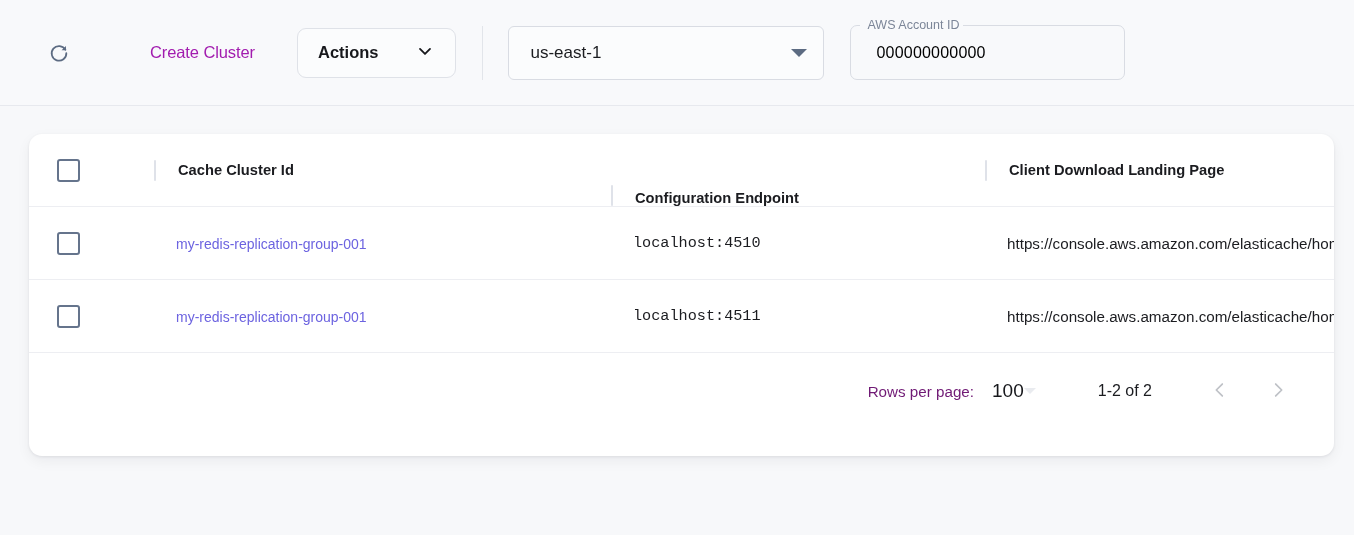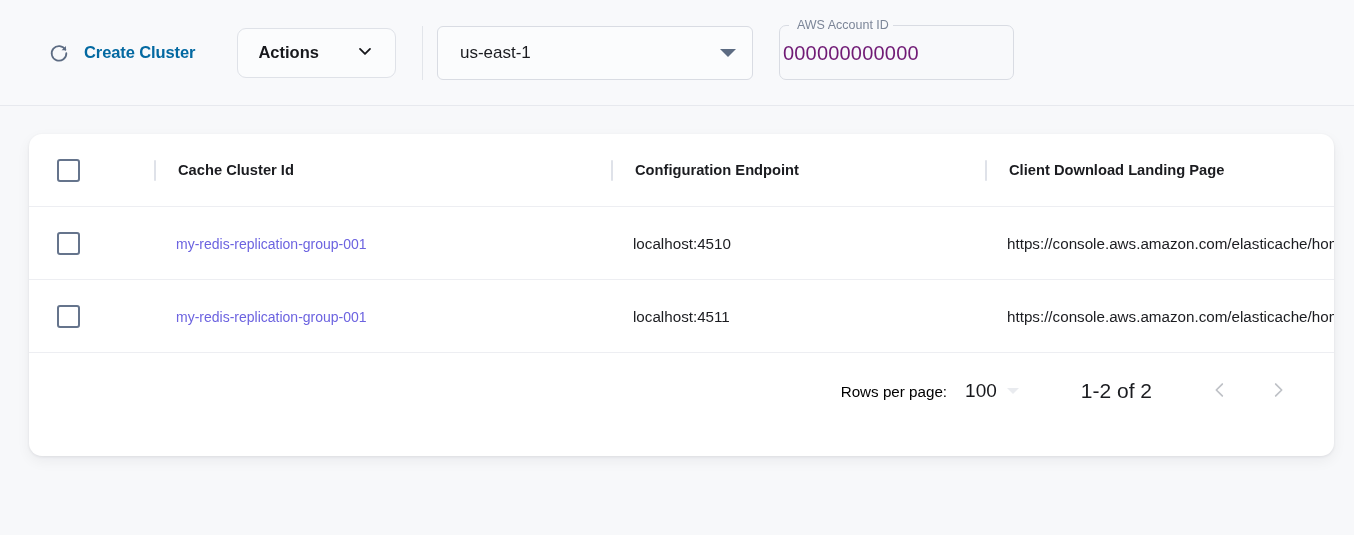--- a/index.html
+++ b/index.html
@@ -45,24 +45,25 @@
     justify-content: center;
     border-radius: 50%;
     background: transparent;
     border: none;
     cursor: pointer;
     flex: 0 0 auto;
   }
   .refresh-btn svg { display: block; }
 
   .create-cluster-btn {
+    margin-left: 66px;
     font-family: inherit;
     font-size: 16.5px;
-    font-weight: bold;
-    color: #0369a1;
+    font-weight: normal;
+    color: #a21caf;
     background: transparent;
     border: none;
     padding: 10px 8px;
     cursor: pointer;
     white-space: nowrap;
     letter-spacing: -0.1px;
   }
 
   .actions-btn {
     margin-left: 34px;
@@ -87,21 +88,21 @@
 
   .vdivider {
     width: 1px;
     height: 54px;
     background: #e2e5ea;
     margin-left: 26px;
     flex: 0 0 auto;
   }
 
   .region-select {
-    margin-left: 14px;
+    margin-left: 25px;
     width: 316px;
     height: 54px;
     display: flex;
     align-items: center;
     padding: 0 16px 0 22px;
     background: #fbfcfd;
     border: 1px solid #d9dce3;
     border-radius: 6px;
     cursor: pointer;
     position: relative;
@@ -117,21 +118,21 @@
     border-left: 8px solid transparent;
     border-right: 8px solid transparent;
     border-top: 8px solid #5c6b82;
     flex: 0 0 auto;
   }
 
   
   .account-field {
     margin-left: 26px;
     position: relative;
-    width: 235px;
+    width: 275px;
     height: 54px;
     background: transparent;
     border-radius: 7px;
     cursor: text;
   }
   .account-field fieldset {
     position: absolute;
     inset: -6px 0 0 0;
     border: 1px solid #d9dce3;
     border-radius: 7px;
@@ -155,25 +156,25 @@
     left: 15px;
     font-size: 12.5px;
     color: #7c8698;
     background: transparent;
     padding: 0 3px;
     white-space: nowrap;
     pointer-events: none;
   }
   .account-value {
     position: absolute;
-    left: 4px;
+    left: 27px;
     top: 50%;
     transform: translateY(-50%);
-    font-size: 20px;
-    color: #701a75;
+    font-size: 16px;
+    color: #000000;
     letter-spacing: 0.2px;
     white-space: nowrap;
   }
 
   
   .content {
     position: relative;
     height: 429px;
     padding: 28px 20px 12px 29px;
   }
@@ -220,36 +221,36 @@
     width: 2px;
     height: 21px;
     background: #dfe2e9;
     border-radius: 1px;
     flex: 0 0 auto;
   }
   th .col-label { margin-left: 22px; }
 
   th.th-check .hcell { padding-left: 28px; }
   th.th-id   .hcell { padding-left: 29px; }
-  th.th-ep   .hcell { padding-left: 16px; }
+  th.th-ep   .hcell { padding-left: 16px; align-items: flex-end; }
   th.th-url  .hcell { padding-left: 18px; text-align: right; }
 
   tbody td {
     height: 73px;
     padding: 0;
     vertical-align: middle;
     font-size: 15.2px;
     color: #1b1c20;
     border-bottom: 1px solid #edeef2;
     white-space: nowrap;
     overflow: hidden;
   }
   td.td-check { padding-left: 28px; }
   td.td-id    { padding-left: 51px; }
-  td.td-ep    { padding-left: 38px; }
+  td.td-ep    { padding-left: 38px; font-family: Liberation Mono, monospace; }
   td.td-url   { padding-left: 40px; }
 
   .cluster-link {
     color: #6c63e0;
     text-decoration: none;
     font-size: 14px;
     cursor: pointer;
   }
 
   .url-text {
@@ -272,43 +273,42 @@
   .pagination {
     display: flex;
     align-items: center;
     justify-content: flex-end;
     height: 76px;
     padding-right: 34px;
     gap: 0;
   }
   .rpp-label {
     font-size: 15.2px;
-    color: #000000;
+    color: #701a75;
     white-space: nowrap;
   }
   .rpp-select {
     display: inline-flex;
     align-items: center;
-    gap: 10px;
     margin-left: 18px;
     cursor: pointer;
   }
   .rpp-value {
     font-size: 19px;
     color: #17181c;
     white-space: nowrap;
   }
   .tri-down-sm {
     width: 0; height: 0;
     border-left: 6px solid transparent;
     border-right: 6px solid transparent;
     border-top: 6px solid #e9ebef;
   }
   .range-label {
-    font-size: 21px;
+    font-size: 16px;
     color: #1b1c20;
     margin-left: 62px;
     white-space: nowrap;
   }
   .page-btn {
     width: 44px;
     height: 44px;
     display: flex;
     align-items: center;
     justify-content: center;

